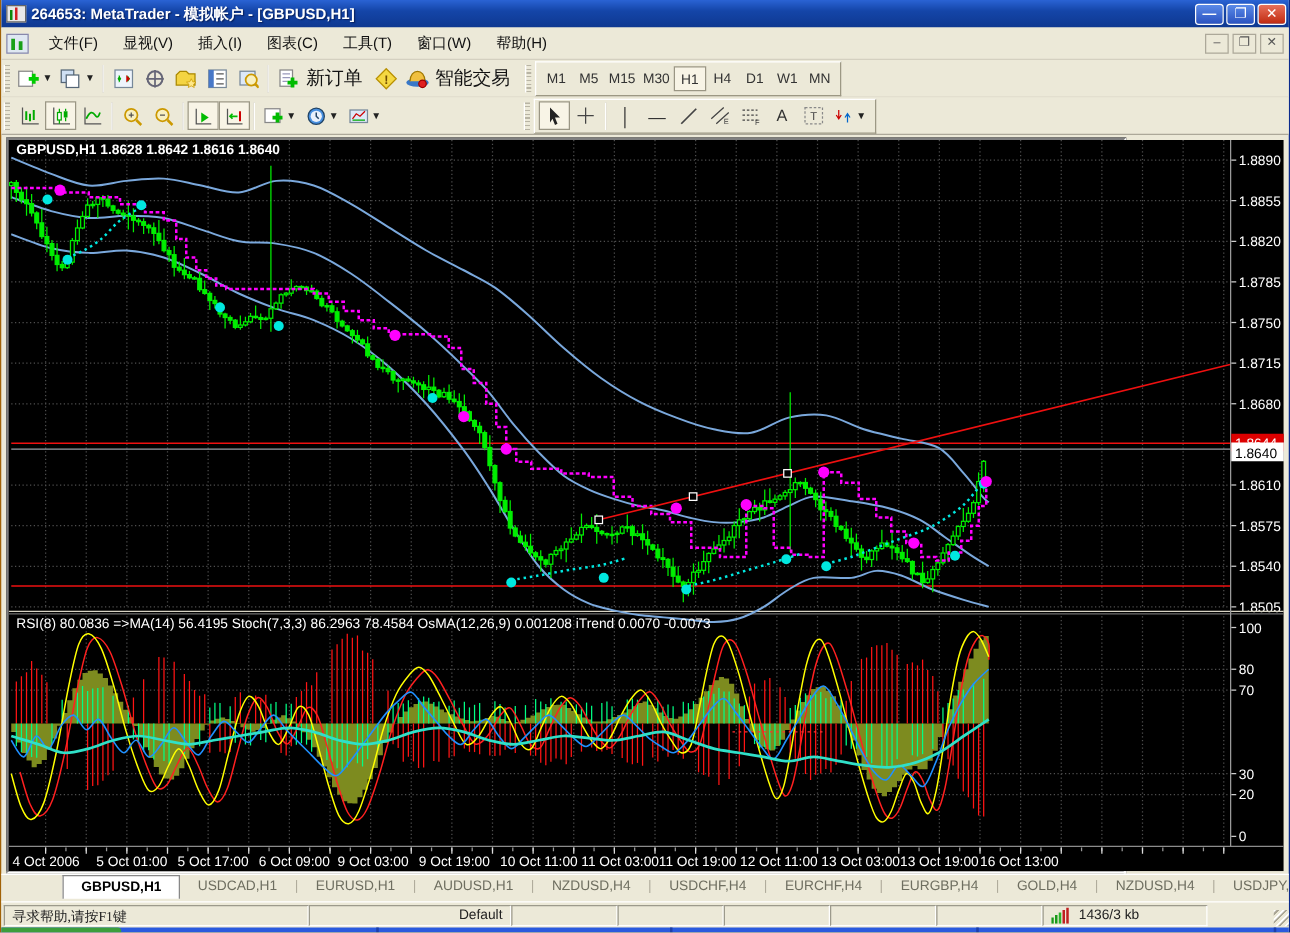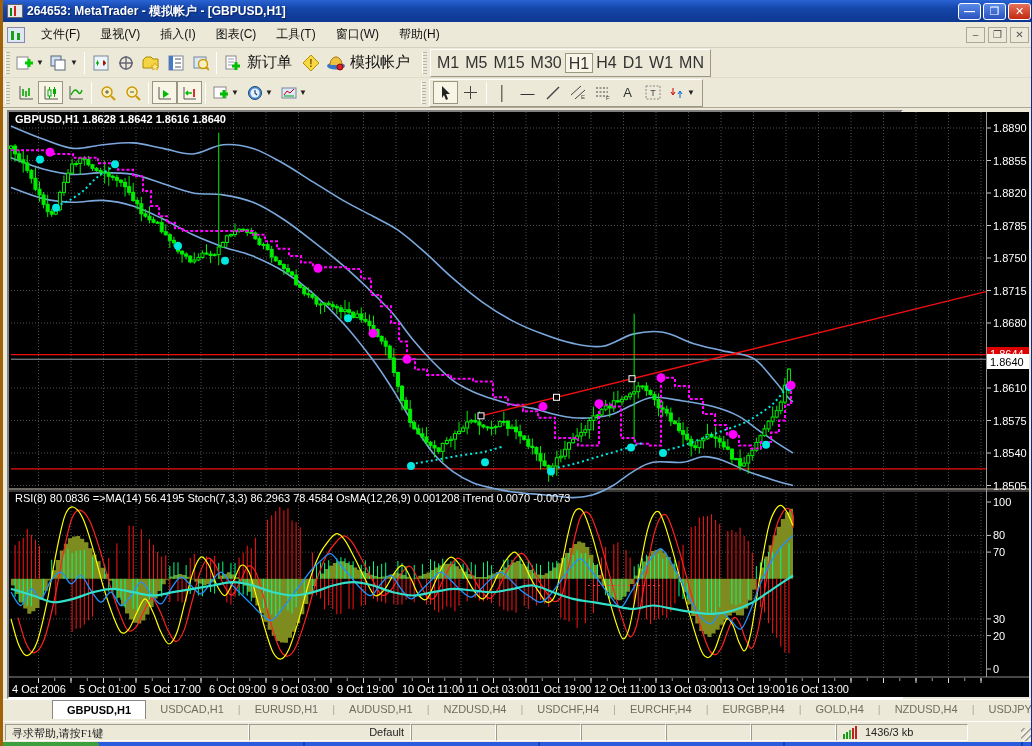--- a/index.html
+++ b/index.html
@@ -1,19 +1,19 @@
 <!DOCTYPE html>
 <html><head>
 <meta charset="utf-8">
 <style>
   html,body{margin:0;padding:0;background:#d8d4c8;}
   *{box-sizing:border-box;}
   .app{position:relative;width:1032px;height:746px;background:#ece9d8;
        font-family:"Liberation Sans","DejaVu Sans",sans-serif;font-size:12px;
-       border-left:3px solid #a16207;border-right:1px solid #0a2a8c;overflow:hidden;}
+       border-left:1px solid #a16207;border-right:1px solid #0a2a8c;overflow:hidden;}
   
   .titlebar{position:absolute;left:0;top:0;width:1032px;height:22px;
     background:linear-gradient(to bottom,#2a63d4 0%,#1445a8 40%,#0e3890 100%);
     color:#fff;display:flex;align-items:center;padding:0 4px;}
   .titlebar .ttext{font-weight:bold;font-size:12px;margin-left:4px;white-space:nowrap;
     text-shadow:1px 1px 1px #08215e;}
   .appicon{width:16px;height:14px;background:#e8e8e8;border:1px solid #666;position:relative;}
   .appicon:before{content:"";position:absolute;left:2px;top:3px;width:2px;height:8px;background:#0a8a0a;}
   .appicon:after{content:"";position:absolute;left:6px;top:1px;width:2px;height:10px;background:#d02020;}
   .winbtns{margin-left:auto;display:flex;gap:2px;}
@@ -39,21 +39,21 @@
     background:repeating-linear-gradient(to bottom,#b8b4a4 0px,#b8b4a4 1px,#ece9d8 1px,#ece9d8 3px);
     border-left:1px solid #fff;}
   .tbtn{width:25px;height:23px;display:flex;align-items:center;justify-content:center;position:relative;}
   .tbtn.drop{width:34px;}
   .tbtn.sel{border:1px solid #9a9684;background:#f8f4e6;}
   .caret{font-size:8px;color:#222;margin-left:2px;}
   .vsep{width:1px;height:22px;background:#aca899;margin:0 3px;border-right:1px solid #fff;}
   .tlabel{font-size:15px;color:#111;margin:0 6px 0 2px;white-space:nowrap;}
   .tfpanel,.toolpanel{display:flex;align-items:center;height:28px;border:1px solid;
      border-color:#fff #9c9884 #9c9884 #fff;padding:0 3px;}
-  .tfbtn{min-width:26px;height:20px;padding:0 3px;font-size:16px;color:#333;text-align:right;
+  .tfbtn{min-width:26px;height:20px;padding:0 3px;font-size:11px;color:#333;text-align:center;
     line-height:20px;}
   .tfbtn.sel{border:1px solid #9a9684;background:#f8f4e6;}
   .glyph{font-size:14px;color:#333;}
   
   .chartwin{position:absolute;left:4px;top:110px;width:896px;height:589px;background:#000;
     border:2px solid;border-color:#808080 #fff #fff #808080;}
   .chartwin svg{position:absolute;left:0;top:0;}
   
   .tabsrow{position:absolute;left:0;top:699px;width:1032px;height:22px;background:#ece9d8;
     display:flex;align-items:flex-start;border-top:1px solid #fff;}
@@ -167,21 +167,21 @@
           <text x="9" y="13" text-anchor="middle" font-size="10" font-weight="bold" fill="#704c00">!</text>
         </svg>
       </span>
     <span class="tbtn">
       <svg width="20" height="16">
           <ellipse cx="10" cy="11" rx="9" ry="3.4" fill="#3878c8"></ellipse>
           <path d="M4 10c0-5 3-8 6-8s6 3 6 8" fill="#f0c040" stroke="#a07800"></path>
           <circle cx="14" cy="12" r="3" fill="#e02020" stroke="#900"></circle>
         </svg>
       </span>
-    <span class="tlabel">模拟帐户</span>
+    <span class="tlabel">智能交易</span>
     <span class="grip" style="margin-left:6px;"></span>
     <span class="tfpanel" id="tf-bar">
         <span class="tfbtn">M1</span>
         <span class="tfbtn">M5</span>
         <span class="tfbtn">M15</span>
         <span class="tfbtn">M30</span>
         <span class="tfbtn sel">H1</span>
         <span class="tfbtn">H4</span>
         <span class="tfbtn">D1</span>
         <span class="tfbtn">W1</span>

